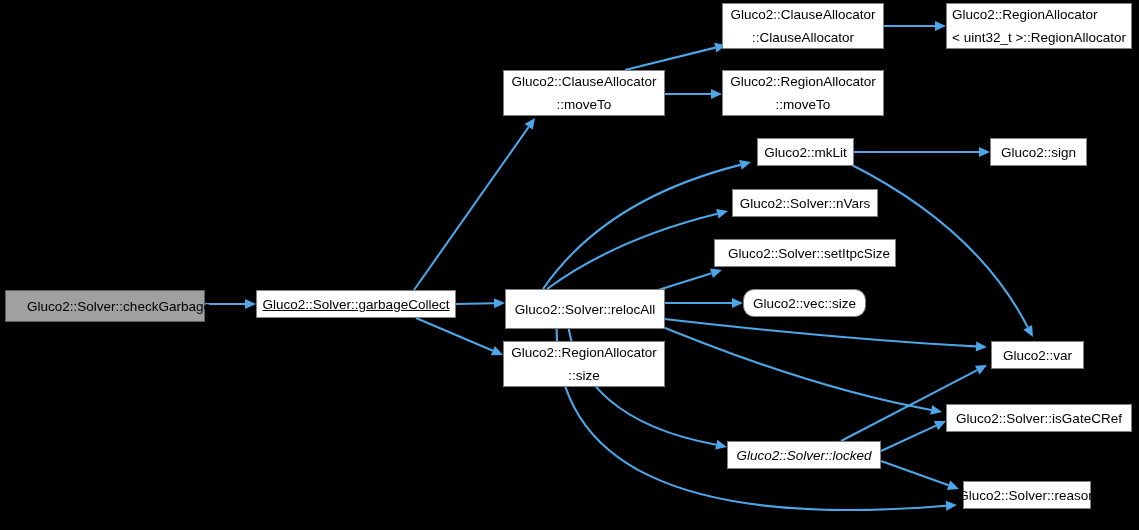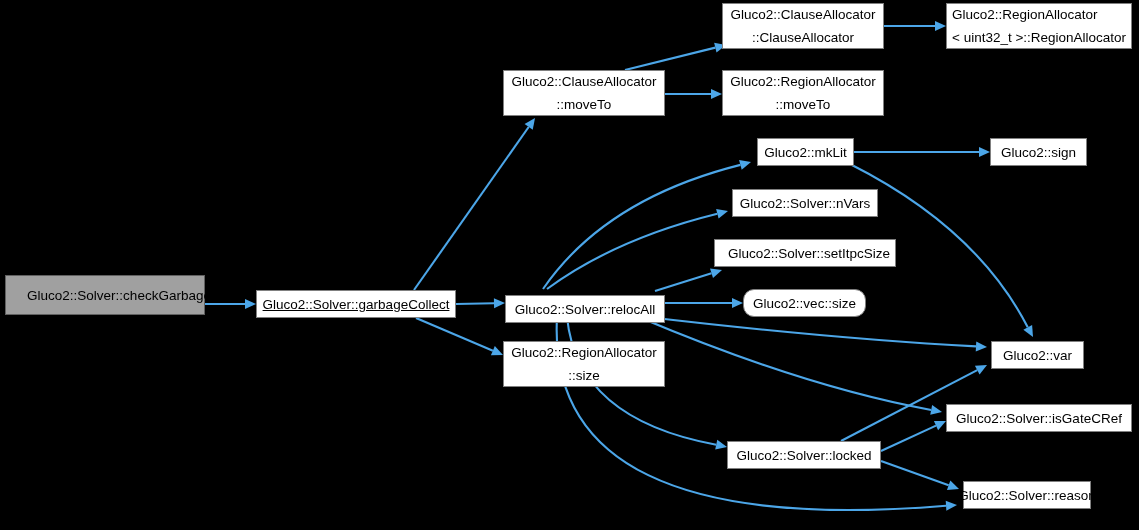--- a/index.html
+++ b/index.html
@@ -129,36 +129,36 @@
       <g>
         <line x1="881" y1="451" x2="936.012446770495" y2="425.6096399520792" stroke="#4ca6e8" stroke-width="2.1" stroke-linecap="butt"></line>
         <polygon points="946.00,421.00 933.92,421.07 938.11,430.15" fill="#4ca6e8"></polygon>
       </g>
       <g>
         <line x1="881" y1="461" x2="948.6468586216213" y2="485.2834877103256" stroke="#4ca6e8" stroke-width="2.1" stroke-linecap="butt"></line>
         <polygon points="959.00,489.00 950.34,480.58 946.96,489.99" fill="#4ca6e8"></polygon>
       </g>
     </svg>
   <div id="nodes">
-      <div class="node highlight" style="left: 5px; top: 275px; width: 200px; height: 40px; padding-left: 28px;">Gluco2::Solver::checkGarbage</div>
+      <div class="node highlight" style="left: 5px; top: 290px; width: 200px; height: 32px; padding-left: 28px;">Gluco2::Solver::checkGarbage</div>
       <div class="node" style="left: 256px; top: 290px; width: 200px; height: 28px; text-decoration: underline;">Gluco2::Solver::garbageCollect</div>
       <div class="node" style="left: 503px; top: 70px; width: 162px; height: 46px;">Gluco2::ClauseAllocator
 ::moveTo</div>
-      <div class="node" style="left: 505px; top: 295px; width: 160px; height: 28px;">Gluco2::Solver::relocAll</div>
+      <div class="node" style="left: 505px; top: 289px; width: 160px; height: 40px;">Gluco2::Solver::relocAll</div>
       <div class="node" style="left: 503px; top: 341px; width: 162px; height: 46px;">Gluco2::RegionAllocator
 ::size</div>
       <div class="node" style="left: 722px; top: 3px; width: 162px; height: 46px;">Gluco2::ClauseAllocator
 ::ClauseAllocator</div>
       <div class="node" style="left: 722px; top: 70px; width: 162px; height: 46px;">Gluco2::RegionAllocator
 ::moveTo</div>
       <div class="node" style="left: 757px; top: 138px; width: 97px; height: 28px; text-align: center;">Gluco2::mkLit</div>
       <div class="node" style="left: 732px; top: 189px; width: 146px; height: 28px;">Gluco2::Solver::nVars</div>
       <div class="node" style="left: 714px; top: 239px; width: 182px; height: 28px; padding-left: 8px;">Gluco2::Solver::setItpcSize</div>
       <div class="node" style="left: 743px; top: 289px; width: 123px; height: 28px; border-radius: 11px;">Gluco2::vec::size</div>
-      <div class="node" style="left: 727px; top: 441px; width: 154px; height: 28px;">Gluco2::Solver::locked</div>
+      <div class="node" style="left: 727px; top: 441px; width: 154px; height: 28px; font-style: italic;">Gluco2::Solver::locked</div>
       <div class="node leftalign" style="left: 946px; top: 3px; width: 186px; height: 46px;">Gluco2::RegionAllocator
 &lt; uint32_t &gt;::RegionAllocator</div>
       <div class="node" style="left: 990px; top: 138px; width: 97px; height: 28px;">Gluco2::sign</div>
       <div class="node" style="left: 991px; top: 341px; width: 93px; height: 28px;">Gluco2::var</div>
       <div class="node" style="left: 946px; top: 404px; width: 186px; height: 28px;">Gluco2::Solver::isGateCRef</div>
       <div class="node" style="left: 963px; top: 481px; width: 128px; height: 28px;">Gluco2::Solver::reason</div>
     </div>
 </div>
 
 </body></html>

